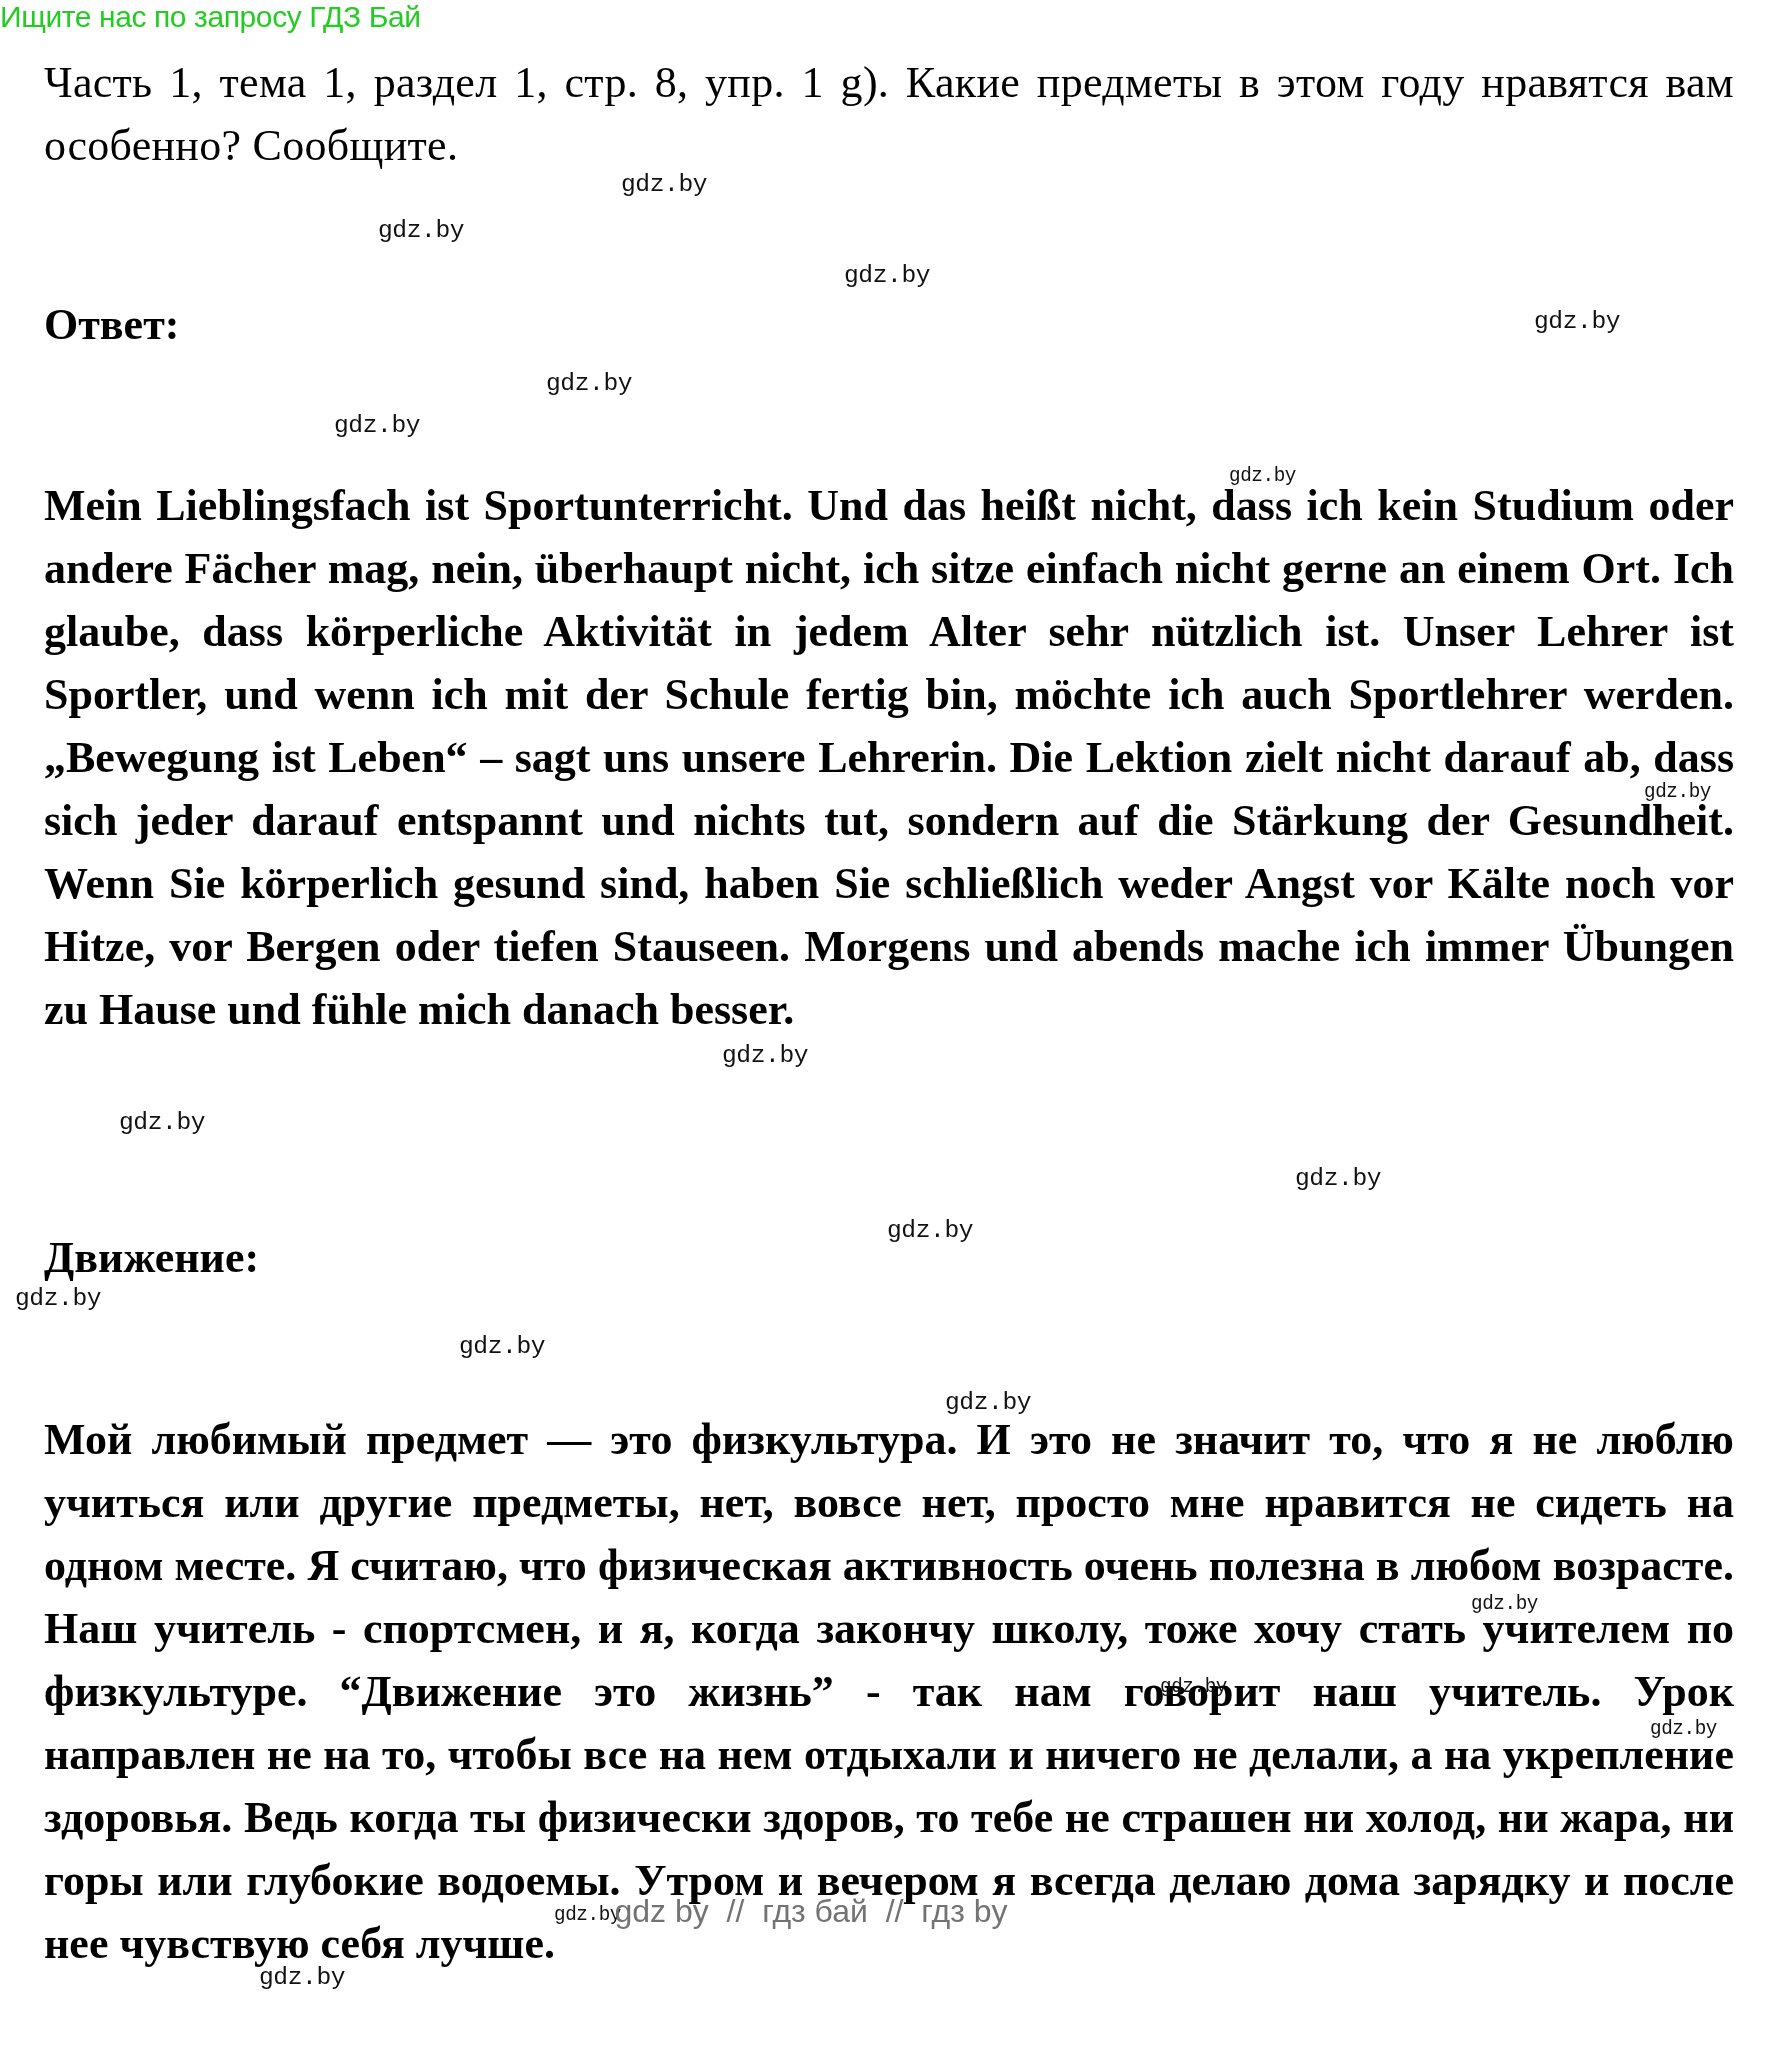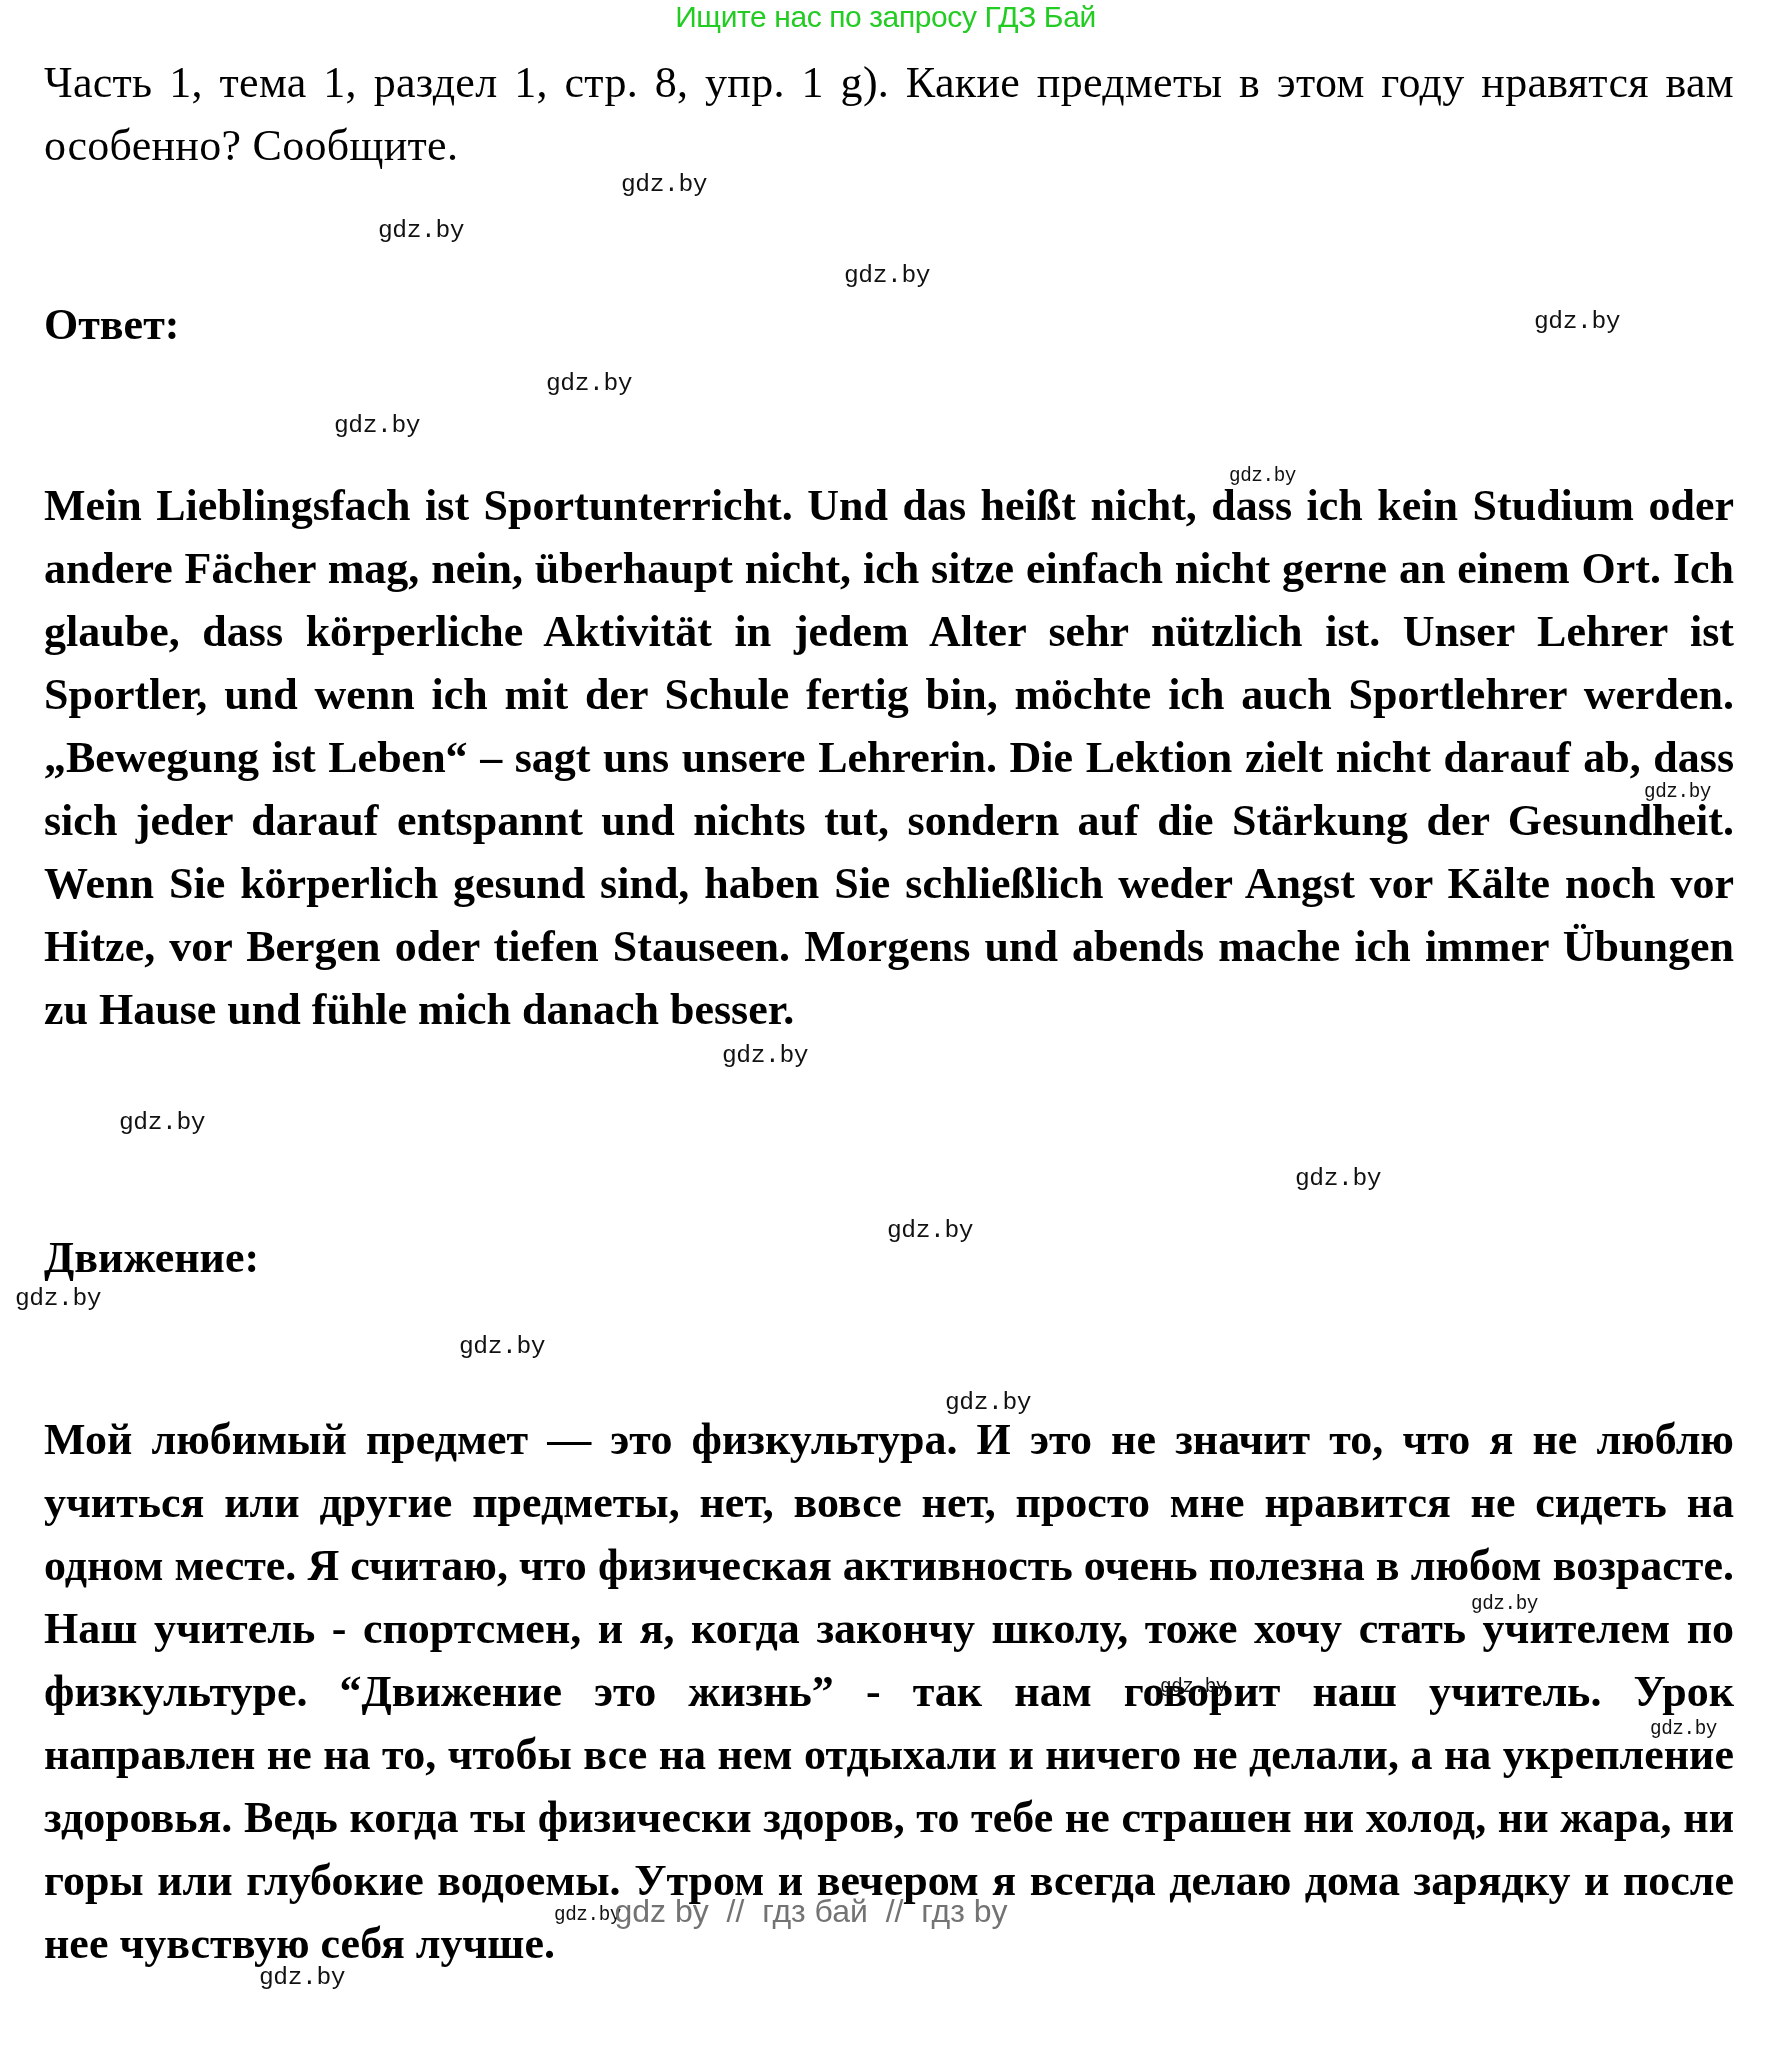--- a/index.html
+++ b/index.html
@@ -13,21 +13,21 @@
       position: relative;
       overflow: hidden;
       font-family: "Liberation Serif", serif;
       color: #000000;
     }
     .top-banner {
       position: absolute;
       top: 0;
       left: 0;
       width: 1771px;
-      text-align: center;
+      text-align: left;
       font-family: "Liberation Sans", sans-serif;
       font-size: 30px;
       line-height: 33px;
       color: #22cc22;
       letter-spacing: -0.4px;
     }
     .task-title {
       position: absolute;
       top: 51px;
       left: 44px;

